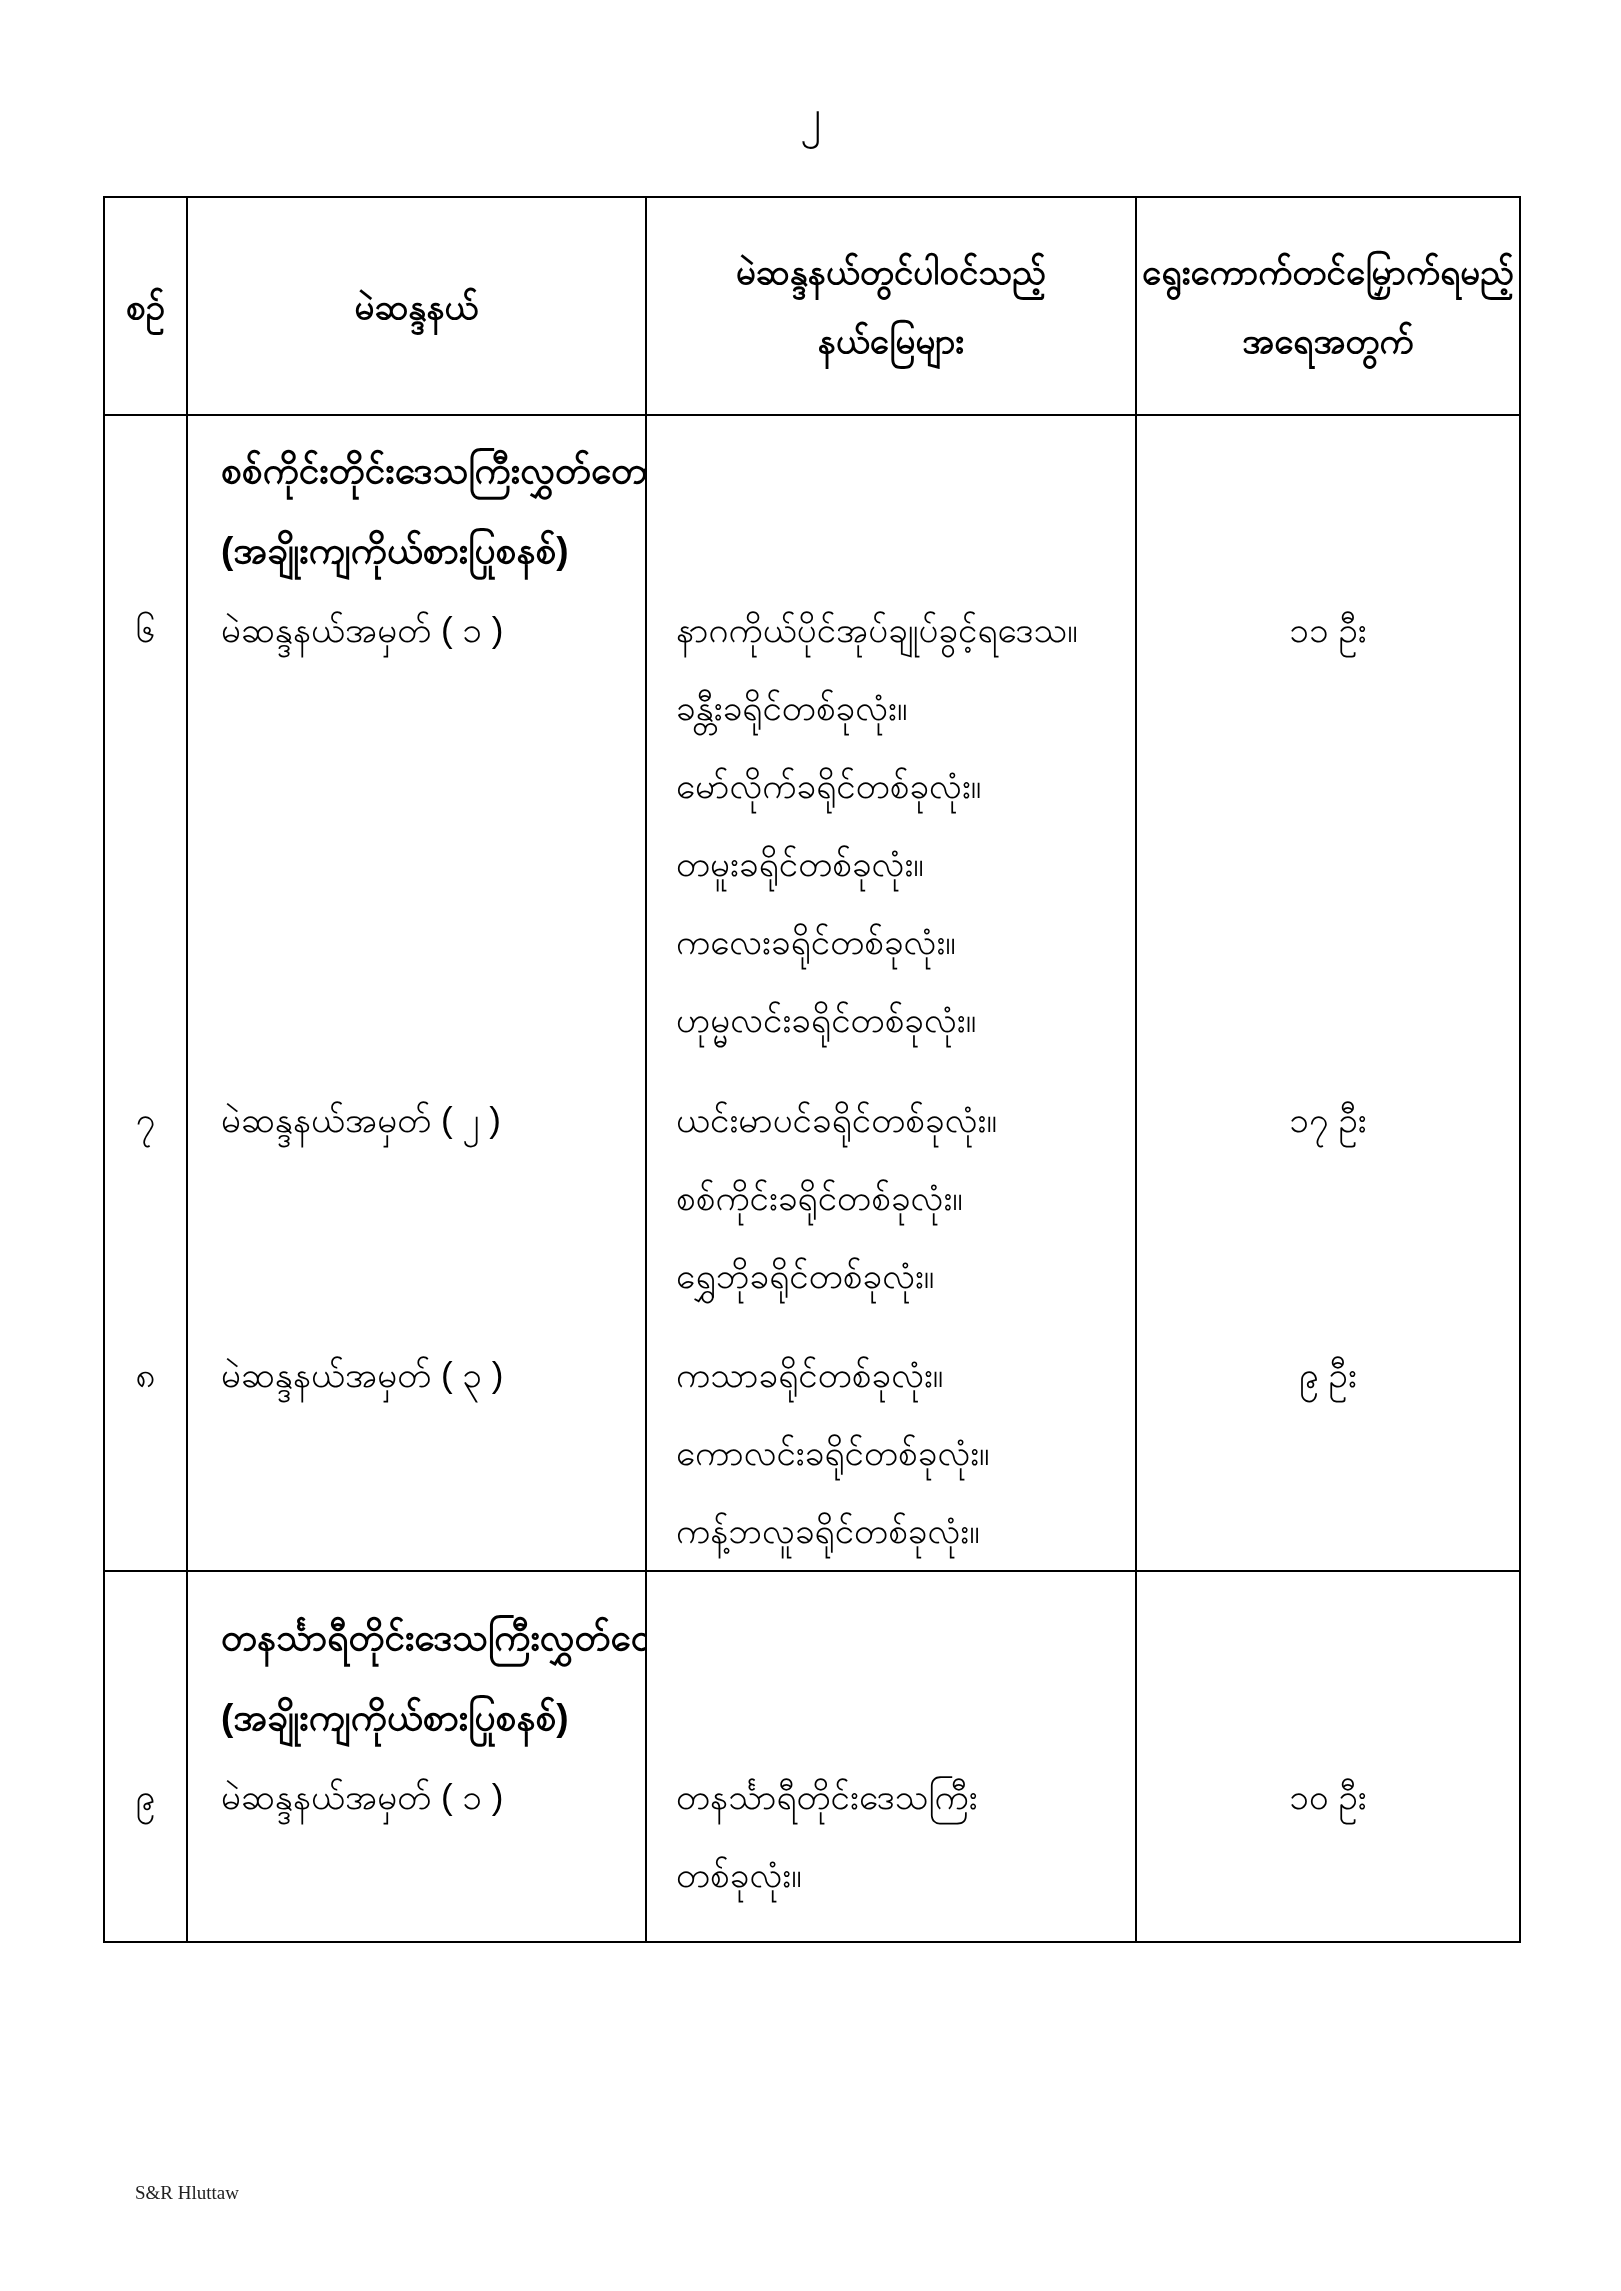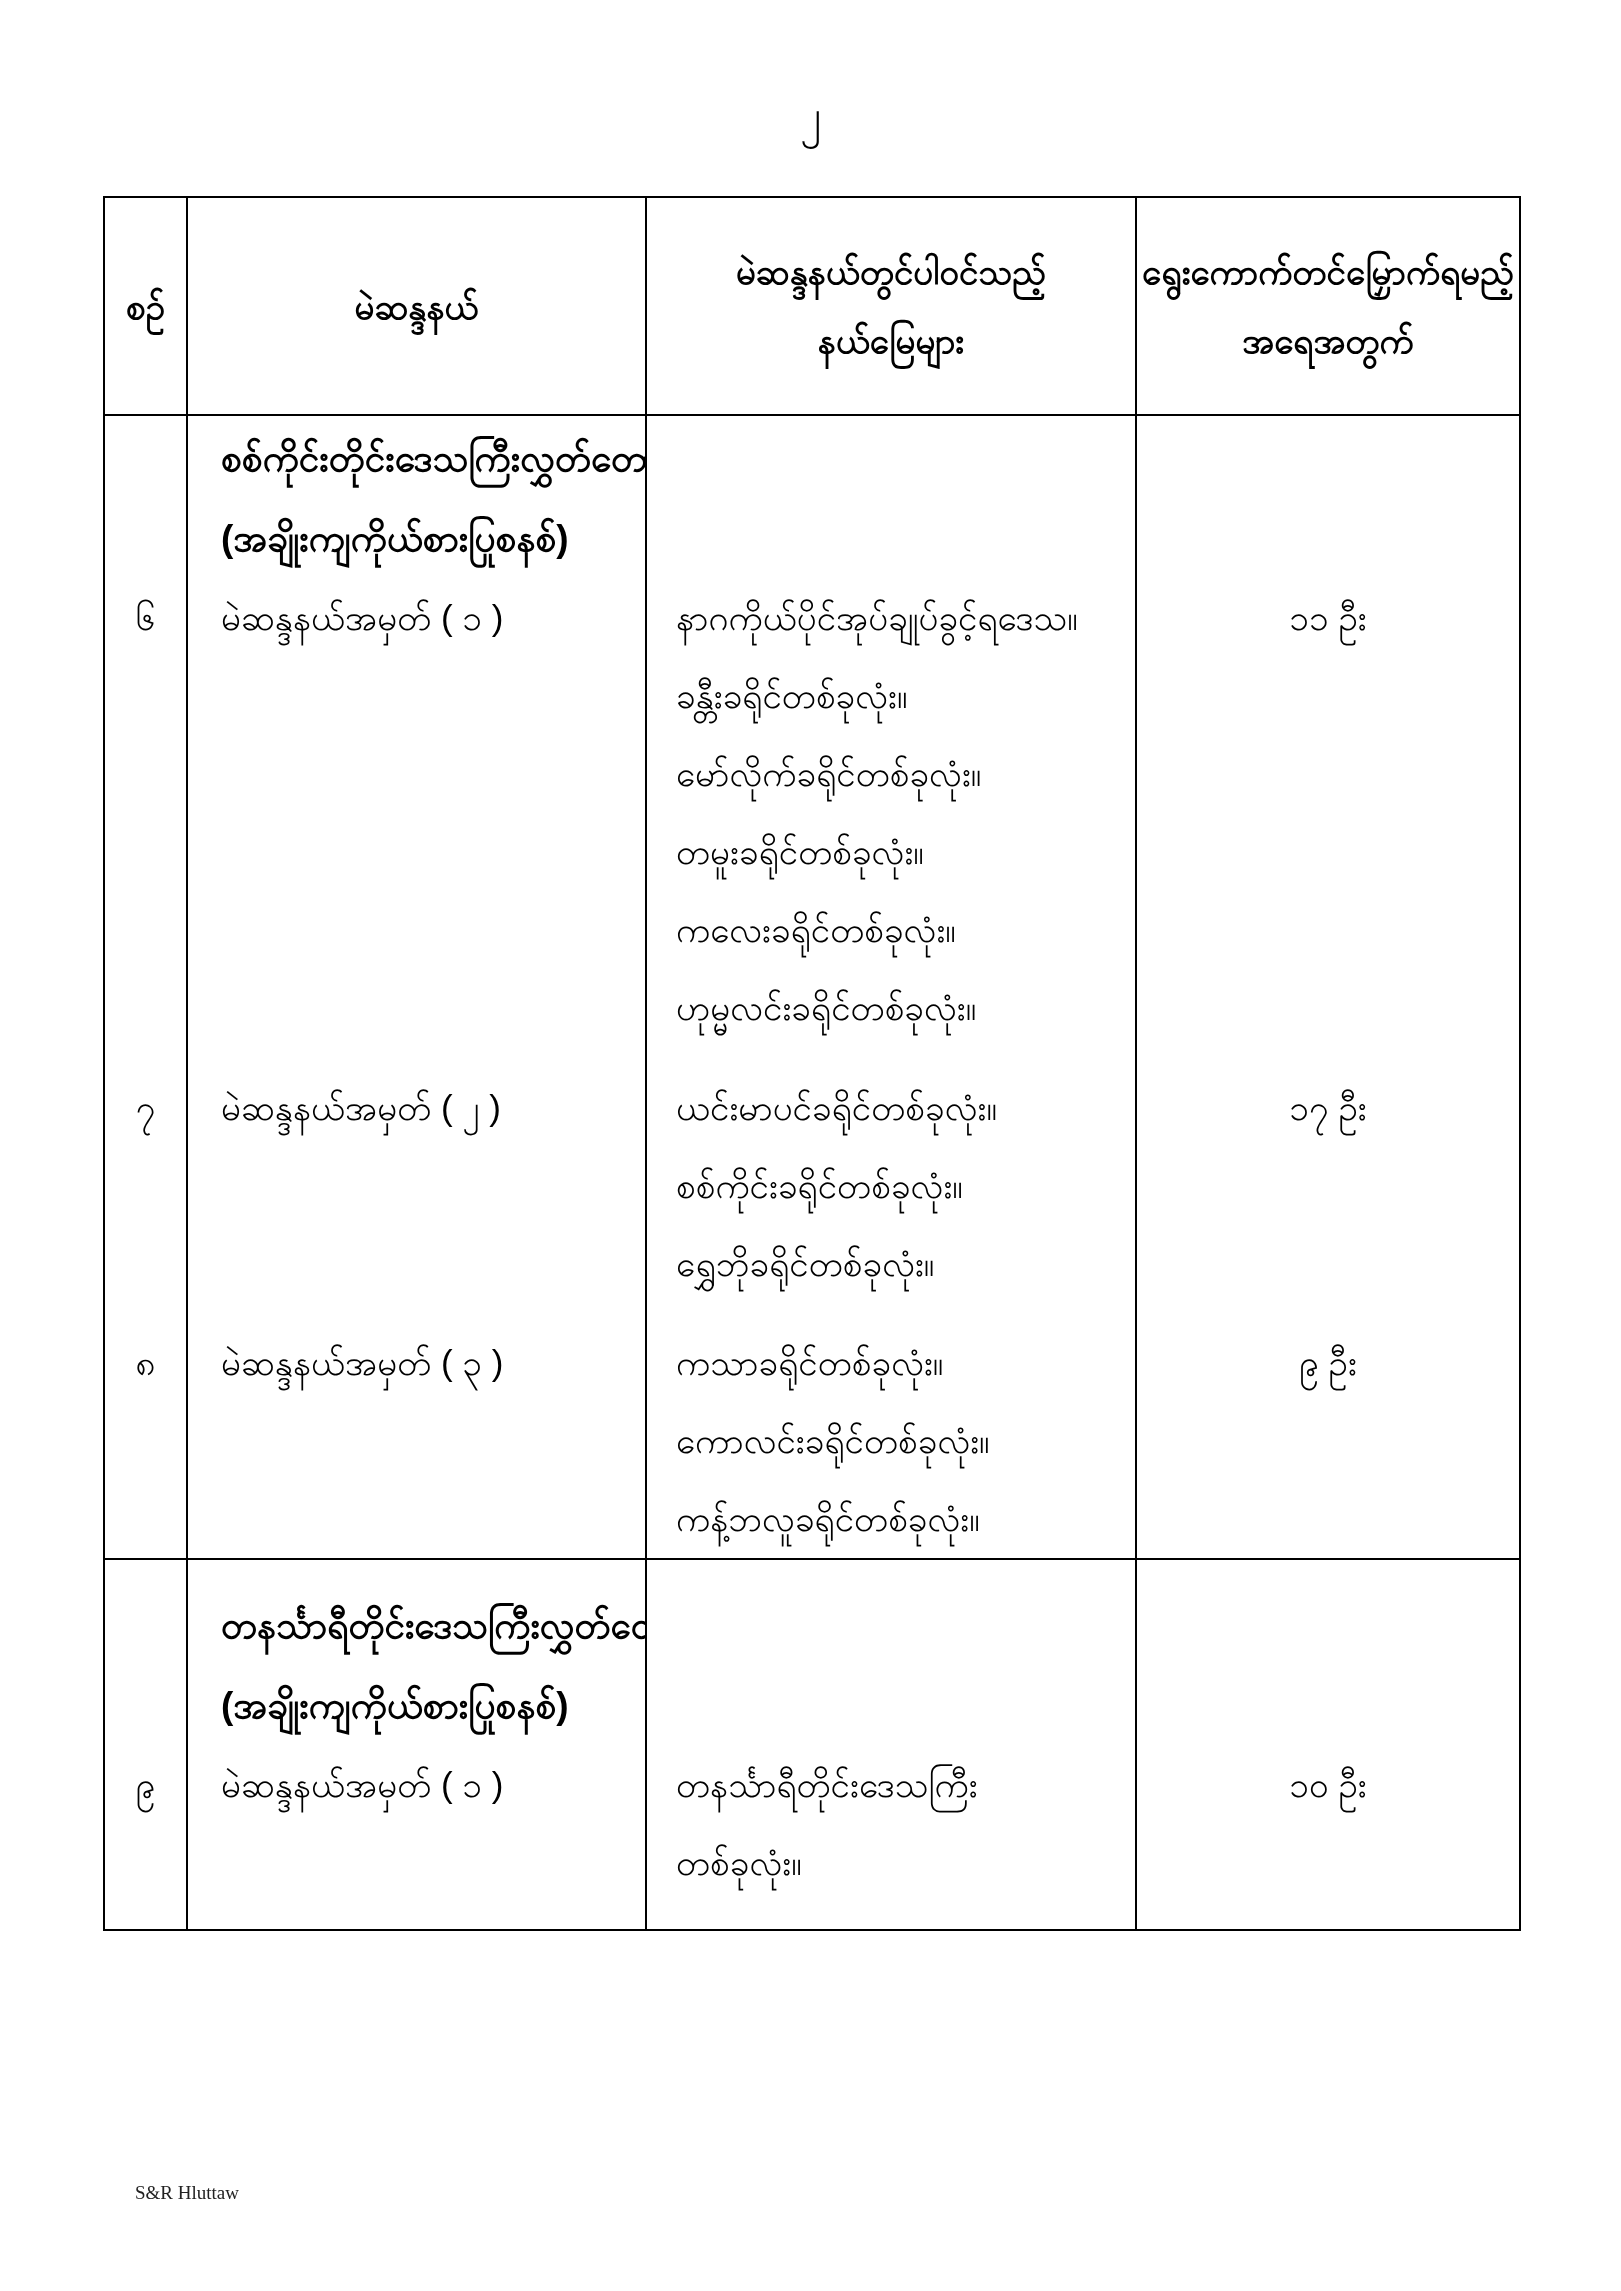--- a/index.html
+++ b/index.html
@@ -54,21 +54,21 @@
   .area-line { line-height: 78px; white-space: nowrap; overflow: hidden; }
   .sec-title {
     font-weight: bold;
     font-size: 37px;
     line-height: 80px;
     white-space: nowrap;
     overflow: hidden;
   }
   .title-cell { padding-left: 33px; }
   .pt-row { padding-top: 21.6px; }
-  .pt-title { padding-top: 3px; }
+  .pt-title { padding-top: 15px; }
   .pt-title2 { padding-top: 25.5px; }
   .pb-last { padding-bottom: 27.4px; }
   .sec-end { border-bottom: 2px solid #000; }
   .footer {
     position: absolute;
     left: 135px;
     top: 2182px;
     font-family: "Liberation Serif", serif;
     font-size: 19px;
     color: #222;

